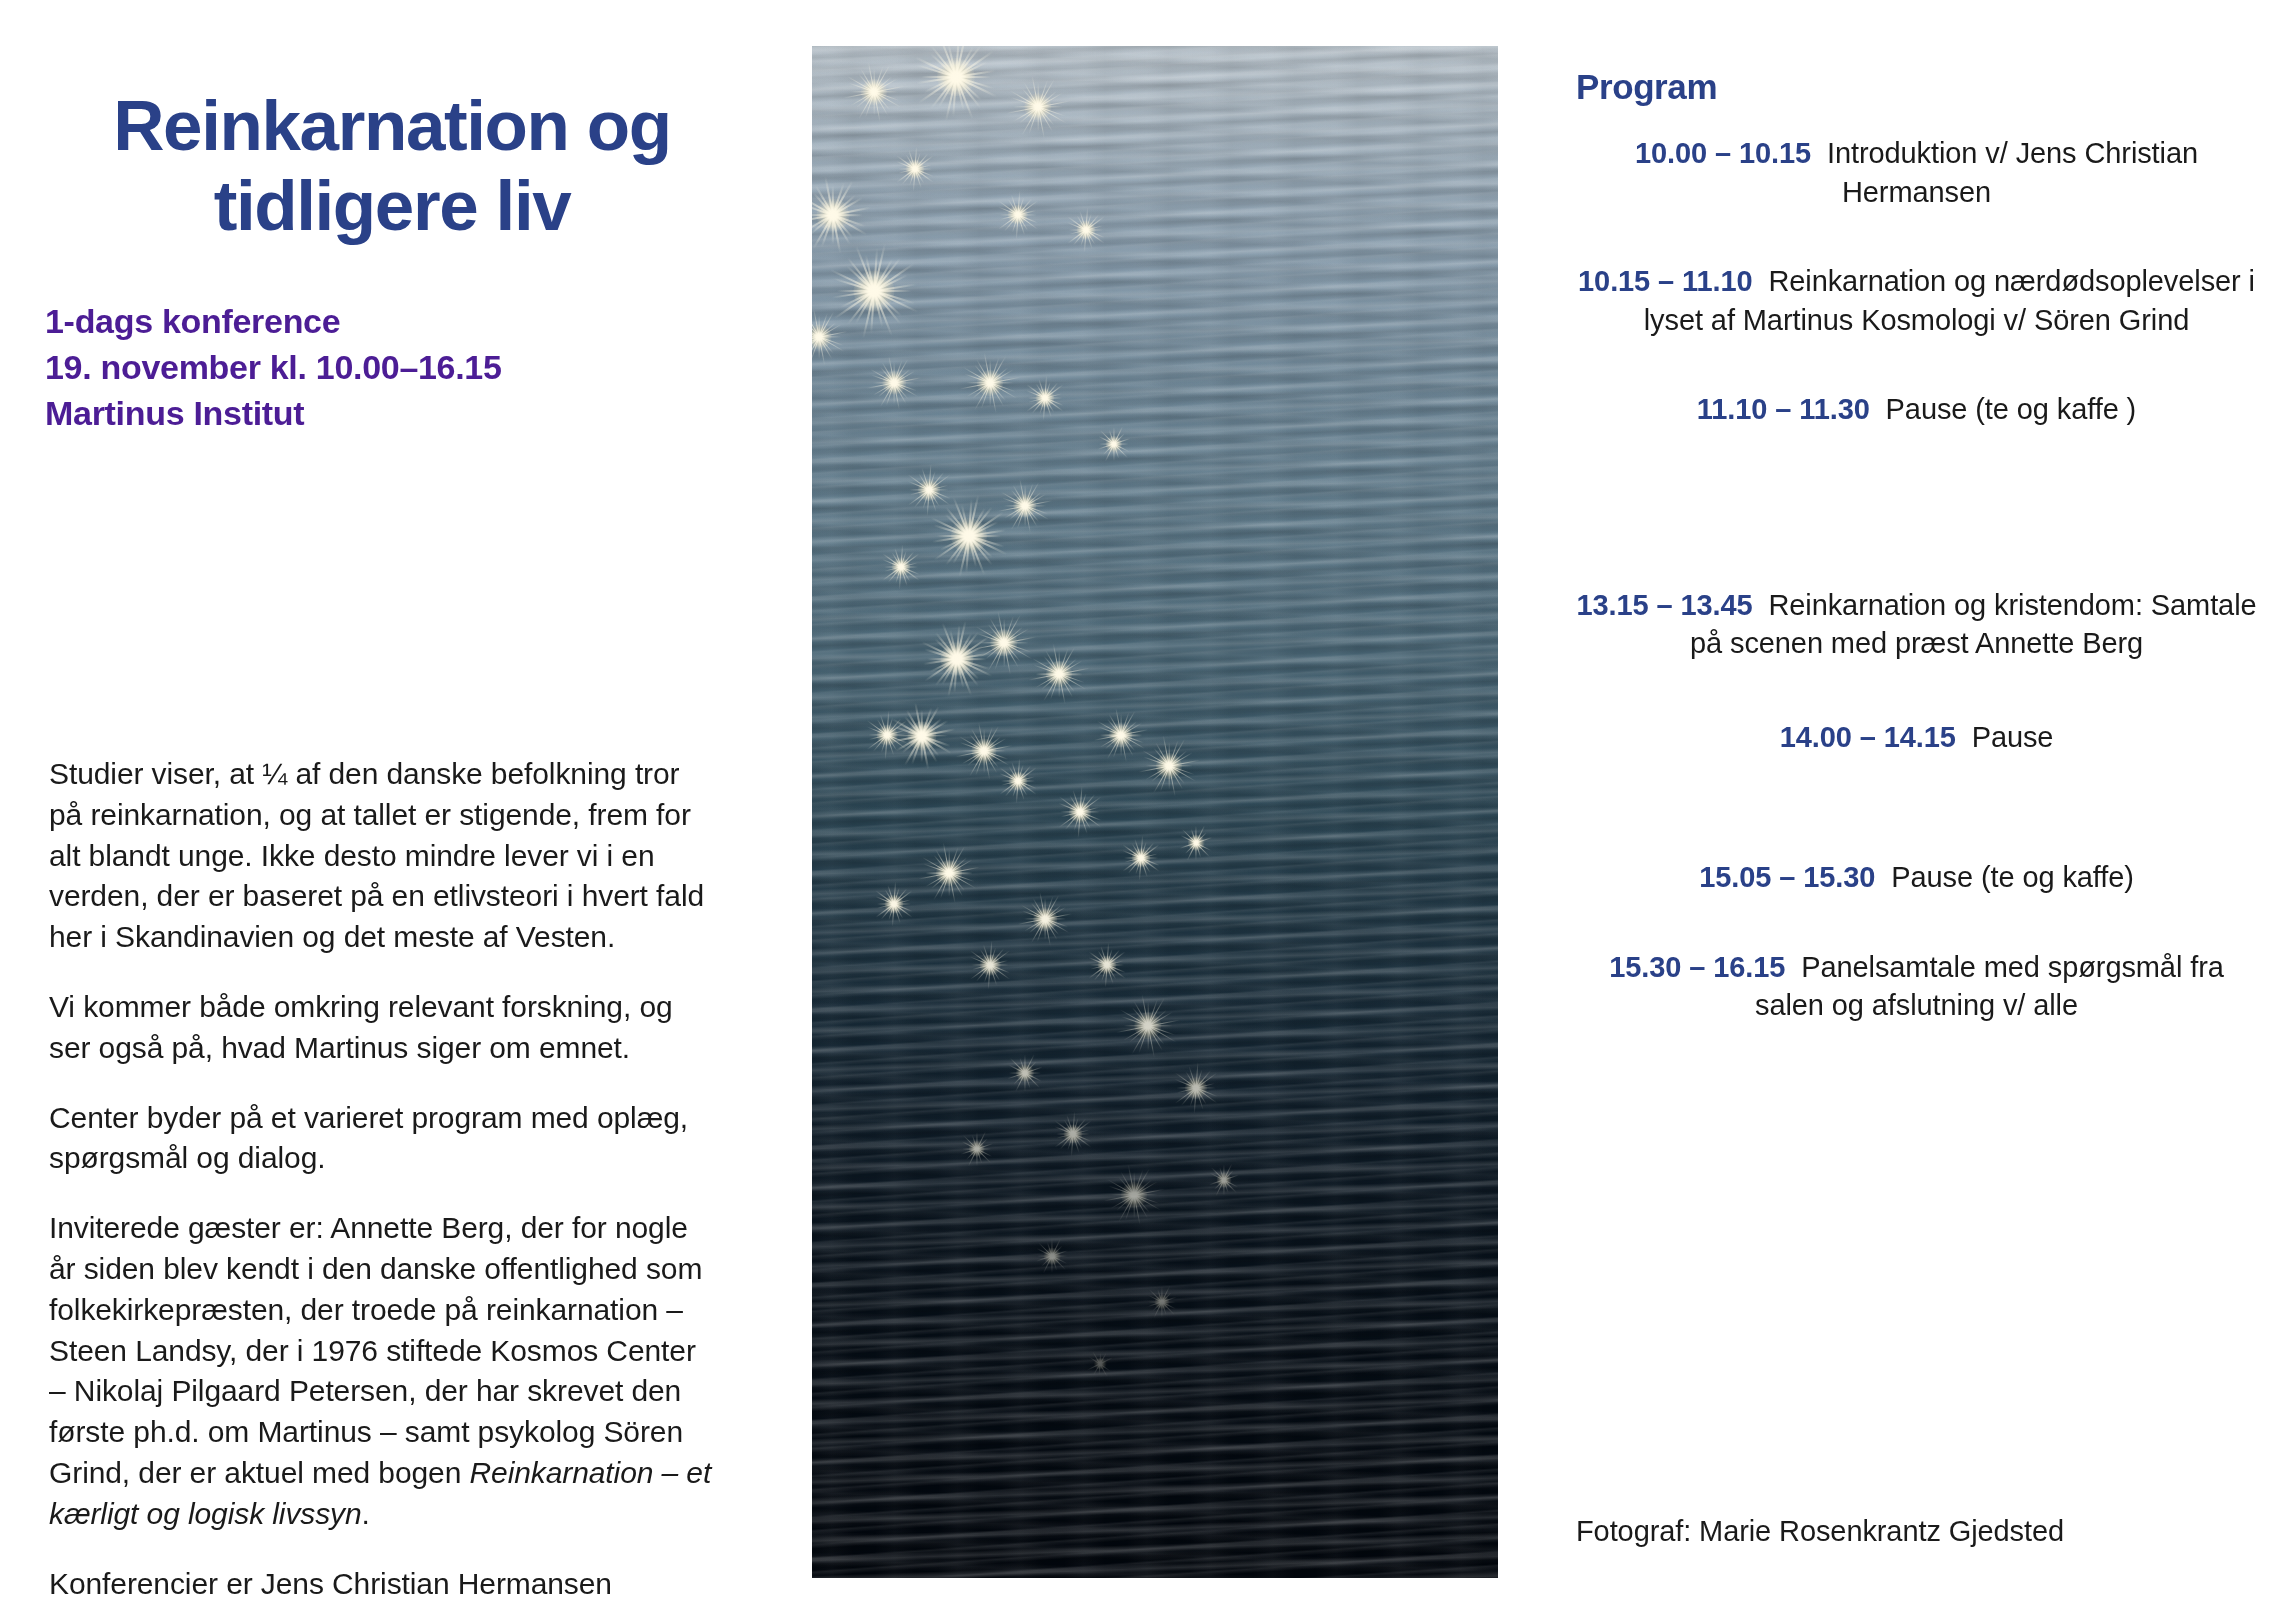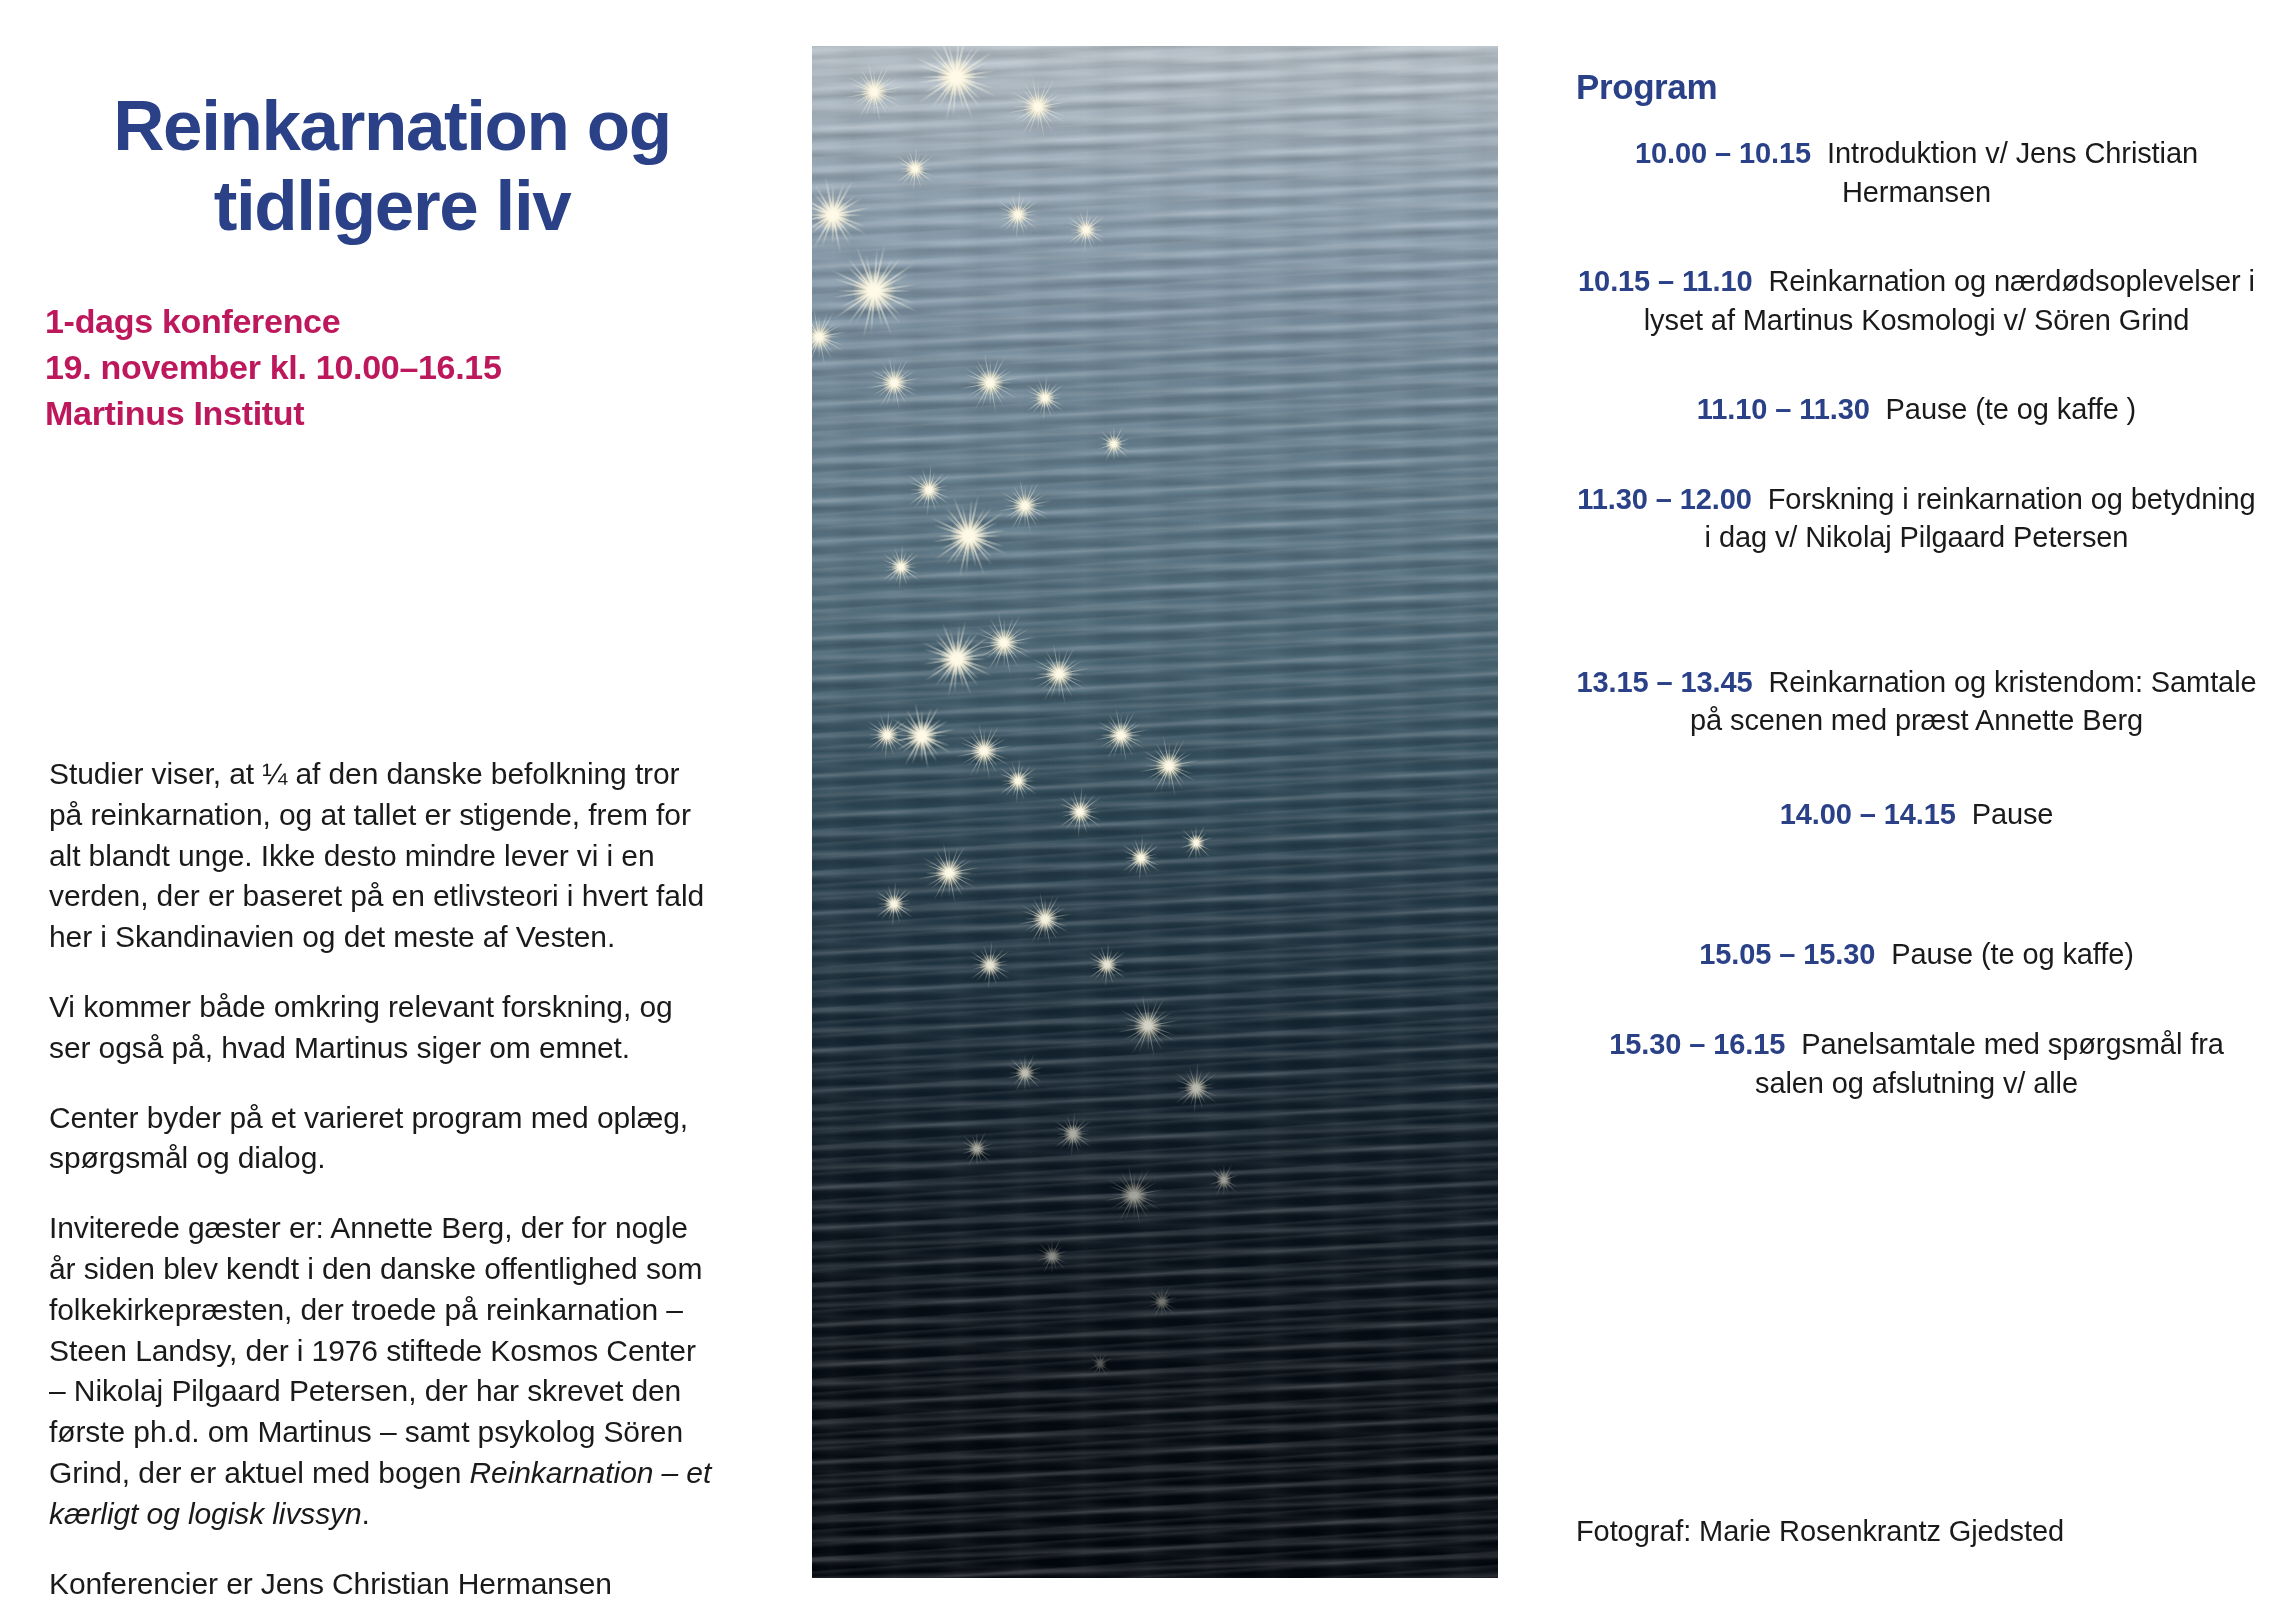--- a/index.html
+++ b/index.html
@@ -37,21 +37,21 @@
     letter-spacing: -1.4px;
     text-align: center;
   }
   #poster-title .title-line { display: block; }
 
   #event-meta {
     position: absolute;
     left: 0;
     top: 298px;
     width: 655px;
-    color: #be185d;
+    color: #4c1d95;
     font-size: 34px;
     font-weight: bold;
     line-height: 1.36;
     letter-spacing: -0.3px;
   }
   #event-meta .meta-line { display: block; }
 
   #body-copy {
     position: absolute;
     left: 0;
@@ -857,21 +857,20 @@
       <div class="gap-lg"></div>
       <div class="program-group">
         <p class="program-item"><span class="time">10.15 – 11.10</span><span class="desc">&nbsp; Reinkarnation og nærdødsoplevelser i lyset af Martinus Kosmologi v/ Sören Grind</span></p>
       </div>
       <div class="gap-lg"></div>
       <div class="program-group">
         <p class="program-item"><span class="time">11.10 – 11.30</span><span class="desc">&nbsp; Pause (te og kaffe )</span></p>
       </div>
       <div class="gap-lg"></div>
       <div class="program-group">
-        <p class="program-item"><span class="time">11.30 – 12.00</span><span class="desc">&nbsp; Forskning i reinkarnation og betydning i dag v/ Nikolaj Pilgaard Petersen</span></p>
         <div class="gap-sm"></div>
       </div>
       <div class="gap-lg"></div>
       <div class="gap-lg"></div>
       <div class="program-group">
         <p class="program-item"><span class="time">13.15 – 13.45</span><span class="desc">&nbsp; Reinkarnation og kristendom: Samtale på scenen med præst Annette Berg</span></p>
         <div class="gap-sm"></div>
       </div>
       <div class="gap-lg"></div>
       <div class="program-group">

